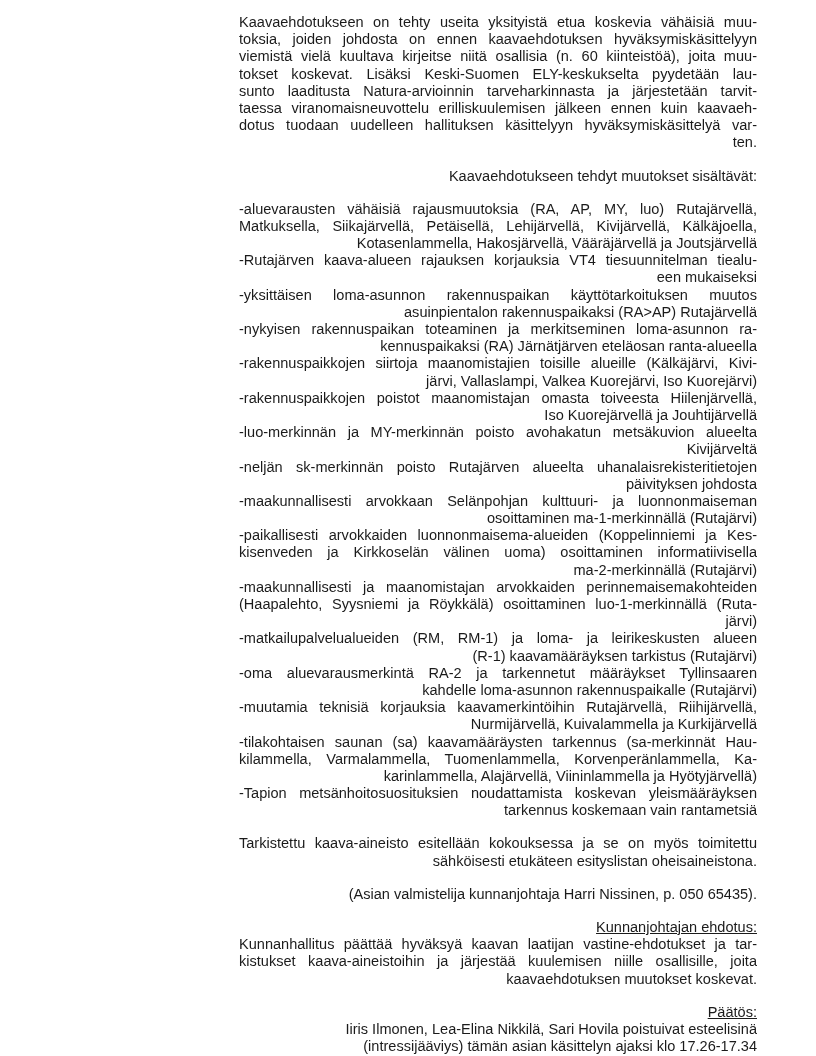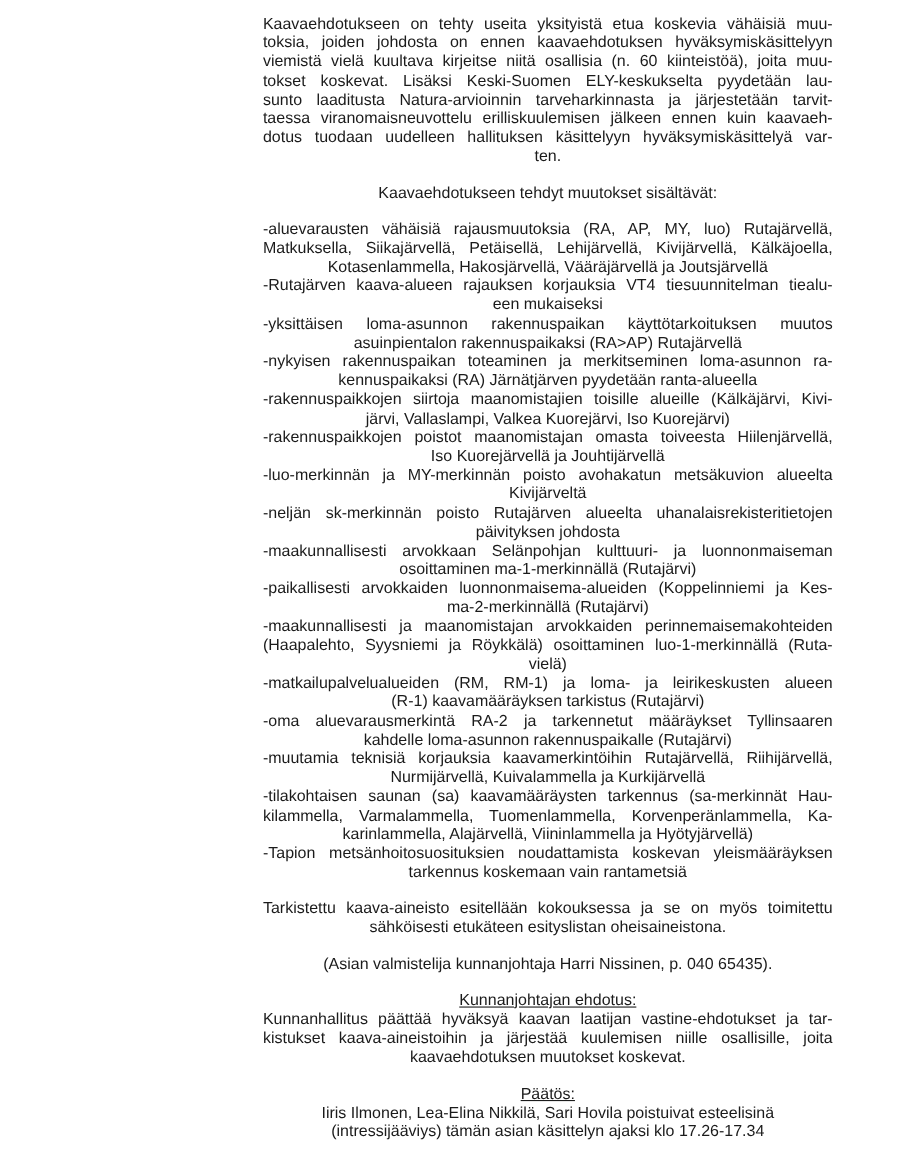--- a/index.html
+++ b/index.html
@@ -25,21 +25,21 @@
   .doc {
     position: absolute;
     left: 239px;
     top: 14px;
     width: 518px;
   }
   .line {
     height: 17.2px;
     overflow: hidden;
     white-space: normal;
-    text-align: center;
+    text-align: right;
   }
   .line.just {
     text-align: justify;
     text-align-last: justify;
   }
   .gap {
     height: 16px;
   }
   .heading-text {
     text-decoration: underline;
@@ -73,21 +73,21 @@
       <div>
         <div class="line just">-Rutajärven kaava-alueen rajauksen korjauksia VT4 tiesuunnitelman tiealu-</div>
         <div class="line">een mukaiseksi</div>
       </div>
       <div>
         <div class="line just">-yksittäisen loma-asunnon rakennuspaikan käyttötarkoituksen muutos</div>
         <div class="line">asuinpientalon rakennuspaikaksi (RA&gt;AP) Rutajärvellä</div>
       </div>
       <div>
         <div class="line just">-nykyisen rakennuspaikan toteaminen ja merkitseminen loma-asunnon ra-</div>
-        <div class="line">kennuspaikaksi (RA) Järnätjärven pyydetään ranta-alueella</div>
+        <div class="line">kennuspaikaksi (RA) Järnätjärven eteläosan ranta-alueella</div>
       </div>
       <div>
         <div class="line just">-rakennuspaikkojen siirtoja maanomistajien toisille alueille (Kälkäjärvi, Kivi-</div>
         <div class="line">järvi, Vallaslampi, Valkea Kuorejärvi, Iso Kuorejärvi)</div>
       </div>
       <div>
         <div class="line just">-rakennuspaikkojen poistot maanomistajan omasta toiveesta Hiilenjärvellä,</div>
         <div class="line">Iso Kuorejärvellä ja Jouhtijärvellä</div>
       </div>
       <div>
@@ -97,26 +97,27 @@
       <div>
         <div class="line just">-neljän sk-merkinnän poisto Rutajärven alueelta uhanalaisrekisteritietojen</div>
         <div class="line">päivityksen johdosta</div>
       </div>
       <div>
         <div class="line just">-maakunnallisesti arvokkaan Selänpohjan kulttuuri- ja luonnonmaiseman</div>
         <div class="line">osoittaminen ma-1-merkinnällä (Rutajärvi)</div>
       </div>
       <div>
         <div class="line just">-paikallisesti arvokkaiden luonnonmaisema-alueiden (Koppelinniemi ja Kes-</div>
+        <div class="line just">kisenveden ja Kirkkoselän välinen uoma) osoittaminen informatiivisella</div>
         <div class="line">ma-2-merkinnällä (Rutajärvi)</div>
       </div>
       <div>
         <div class="line just">-maakunnallisesti ja maanomistajan arvokkaiden perinnemaisemakohteiden</div>
         <div class="line just">(Haapalehto, Syysniemi ja Röykkälä) osoittaminen luo-1-merkinnällä (Ruta-</div>
-        <div class="line">vielä)</div>
+        <div class="line">järvi)</div>
       </div>
       <div>
         <div class="line just">-matkailupalvelualueiden (RM, RM-1) ja loma- ja leirikeskusten alueen</div>
         <div class="line">(R-1) kaavamääräyksen tarkistus (Rutajärvi)</div>
       </div>
       <div>
         <div class="line just">-oma aluevarausmerkintä RA-2 ja tarkennetut määräykset Tyllinsaaren</div>
         <div class="line">kahdelle loma-asunnon rakennuspaikalle (Rutajärvi)</div>
       </div>
       <div>
@@ -132,21 +133,21 @@
         <div class="line just">-Tapion metsänhoitosuosituksien noudattamista koskevan yleismääräyksen</div>
         <div class="line">tarkennus koskemaan vain rantametsiä</div>
       </div>
       <div class="gap"></div>
       <div>
         <div class="line just">Tarkistettu kaava-aineisto esitellään kokouksessa ja se on myös toimitettu</div>
         <div class="line">sähköisesti etukäteen esityslistan oheisaineistona.</div>
       </div>
       <div class="gap"></div>
       <div>
-        <div class="line">(Asian valmistelija kunnanjohtaja Harri Nissinen, p. 040 65435).</div>
+        <div class="line">(Asian valmistelija kunnanjohtaja Harri Nissinen, p. 050 65435).</div>
       </div>
       <div class="gap"></div>
       <div>
         <div class="line"><span class="heading-text"><span>Kunnanjohtajan ehdotus:</span></span></div>
       </div>
       <div>
         <div class="line just">Kunnanhallitus päättää hyväksyä kaavan laatijan vastine-ehdotukset ja tar-</div>
         <div class="line just">kistukset kaava-aineistoihin ja järjestää kuulemisen niille osallisille, joita</div>
         <div class="line">kaavaehdotuksen muutokset koskevat.</div>
       </div>

